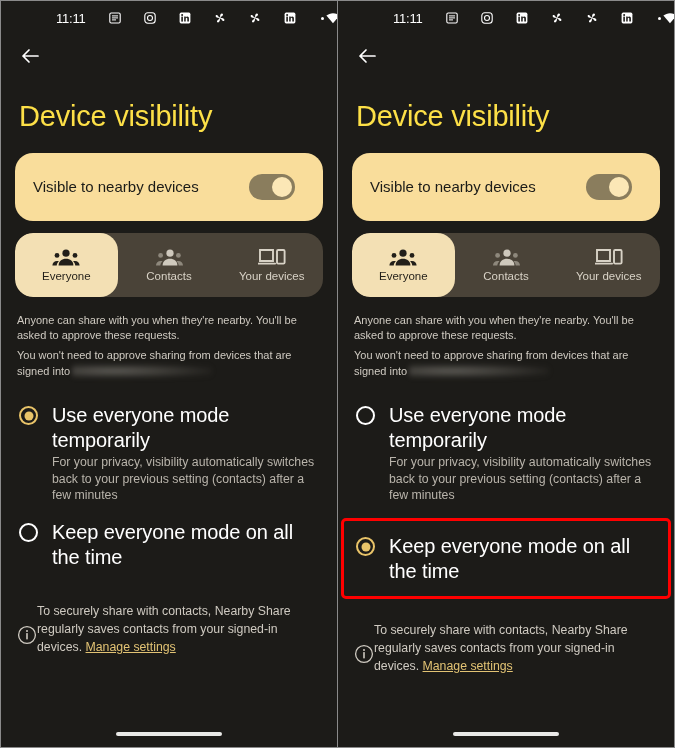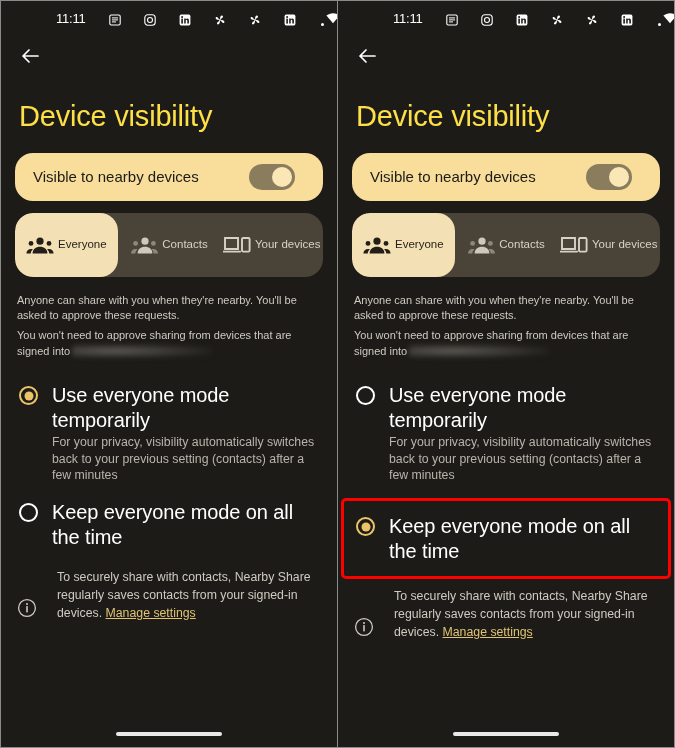--- a/index.html
+++ b/index.html
@@ -36,21 +36,21 @@
     height: 34px;
     display: flex;
     align-items: center;
     padding: 0 12px 0 0;
     color: #ffffff;
     font-size: 12.5px;
     box-sizing: border-box;
   }
   .sb-left {
     display: flex;
-    align-items: flex-end;
+    align-items: center;
     gap: 23px;
     margin-left: 55px;
   }
   .sb-time {
     font-size: 13px;
     letter-spacing: -0.2px;
     color: #ffffff;
   }
   .sb-right {
     margin-left: auto;
@@ -93,21 +93,21 @@
     letter-spacing: -0.2px;
     padding: 18px 18px 0 18px;
     line-height: 1.2;
   }
 
   
   .visible-card {
     margin: 19px 14px 8px 14px;
     background: #f9dd9b;
     border-radius: 18px;
-    height: 48px;
+    height: 68px;
     display: flex;
     align-items: center;
     padding: 0 28px 0 18px;
     box-sizing: border-box;
     cursor: pointer;
   }
   .visible-card .label {
     color: #1b1b18;
     font-size: 15px;
     flex: 1;
@@ -136,21 +136,21 @@
     margin: 12px 14px 0 14px;
     background: #4a4338;
     border-radius: 18px;
     display: flex;
     height: 64px;
     overflow: hidden;
   }
   .seg {
     flex: 1 1 0;
     display: flex;
-    flex-direction: row;
+    flex-direction: column;
     align-items: center;
     justify-content: center;
     gap: 4px;
     cursor: pointer;
     border-radius: 18px;
   }
   .seg .seg-label {
     font-size: 11.5px;
     color: #d8d2c6;
     line-height: 1;
@@ -232,24 +232,23 @@
     outline: 3px solid #ff0000;
     outline-offset: 0;
     border-radius: 2px;
     padding: 13px 10px 13px 8px;
     margin: 9px 0 0 0;
   }
 
   
   .footer-note {
     display: flex;
-    align-items: flex-end;
+    align-items: center;
     padding: 0 18px 0 16px;
-    margin-top: 12px;
-    gap: 20px;
+    margin-top: 26px;
   }
   .footer-note .info-icon { flex: 0 0 auto; margin-top: 14px; }
   .footer-note .note-text {
     color: #cfcac1;
     font-size: 12.3px;
     line-height: 1.45;
   }
   .note-link {
     color: #e2c374;
     text-decoration: underline;

